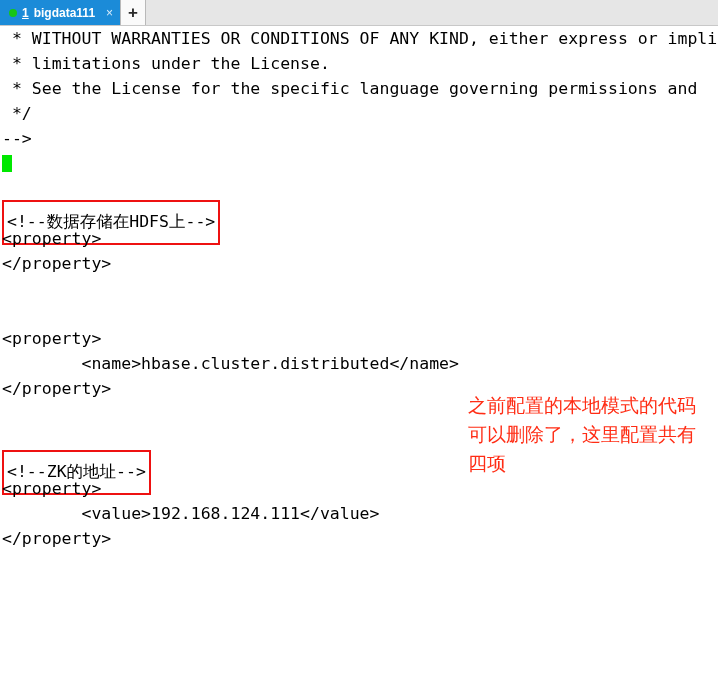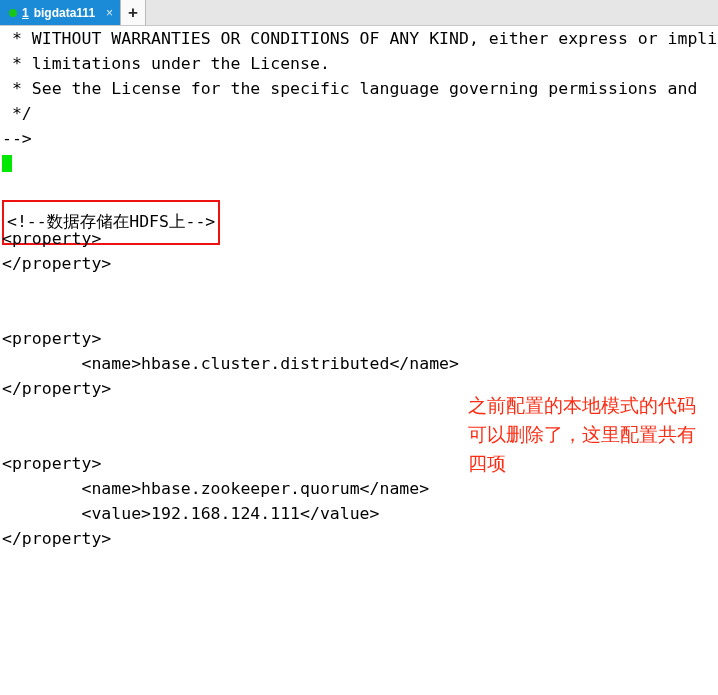--- a/index.html
+++ b/index.html
@@ -156,20 +156,20 @@
       <div class="line"><span class="boxed">&lt;!--数据存储在HDFS上--&gt;</span></div>
       <div class="line">&lt;property&gt;</div>
       <div class="line">&lt;/property&gt;</div>
       <div class="line">&nbsp;</div>
       <div class="line">&nbsp;</div>
       <div class="line">&lt;property&gt;</div>
       <div class="line">        &lt;name&gt;hbase.cluster.distributed&lt;/name&gt;</div>
       <div class="line">&lt;/property&gt;</div>
       <div class="line">&nbsp;</div>
       <div class="line">&nbsp;</div>
+      <div class="line"><span class="boxed">&lt;!--ZK的地址--&gt;</span></div>
       <div class="line">&lt;property&gt;</div>
-      <div class="line">        &lt;name&gt;hbase.zookeeper.quorum&lt;/name&gt;</div>
       <div class="line">        &lt;value&gt;192.168.124.111&lt;/value&gt;</div>
       <div class="line">&lt;/property&gt;</div>
       <div class="line">&nbsp;</div>
     </div>
   <div id="annotation">之前配置的本地模式的代码可以删除了，这里配置共有四项</div>
 </div>
 
 </body></html>

